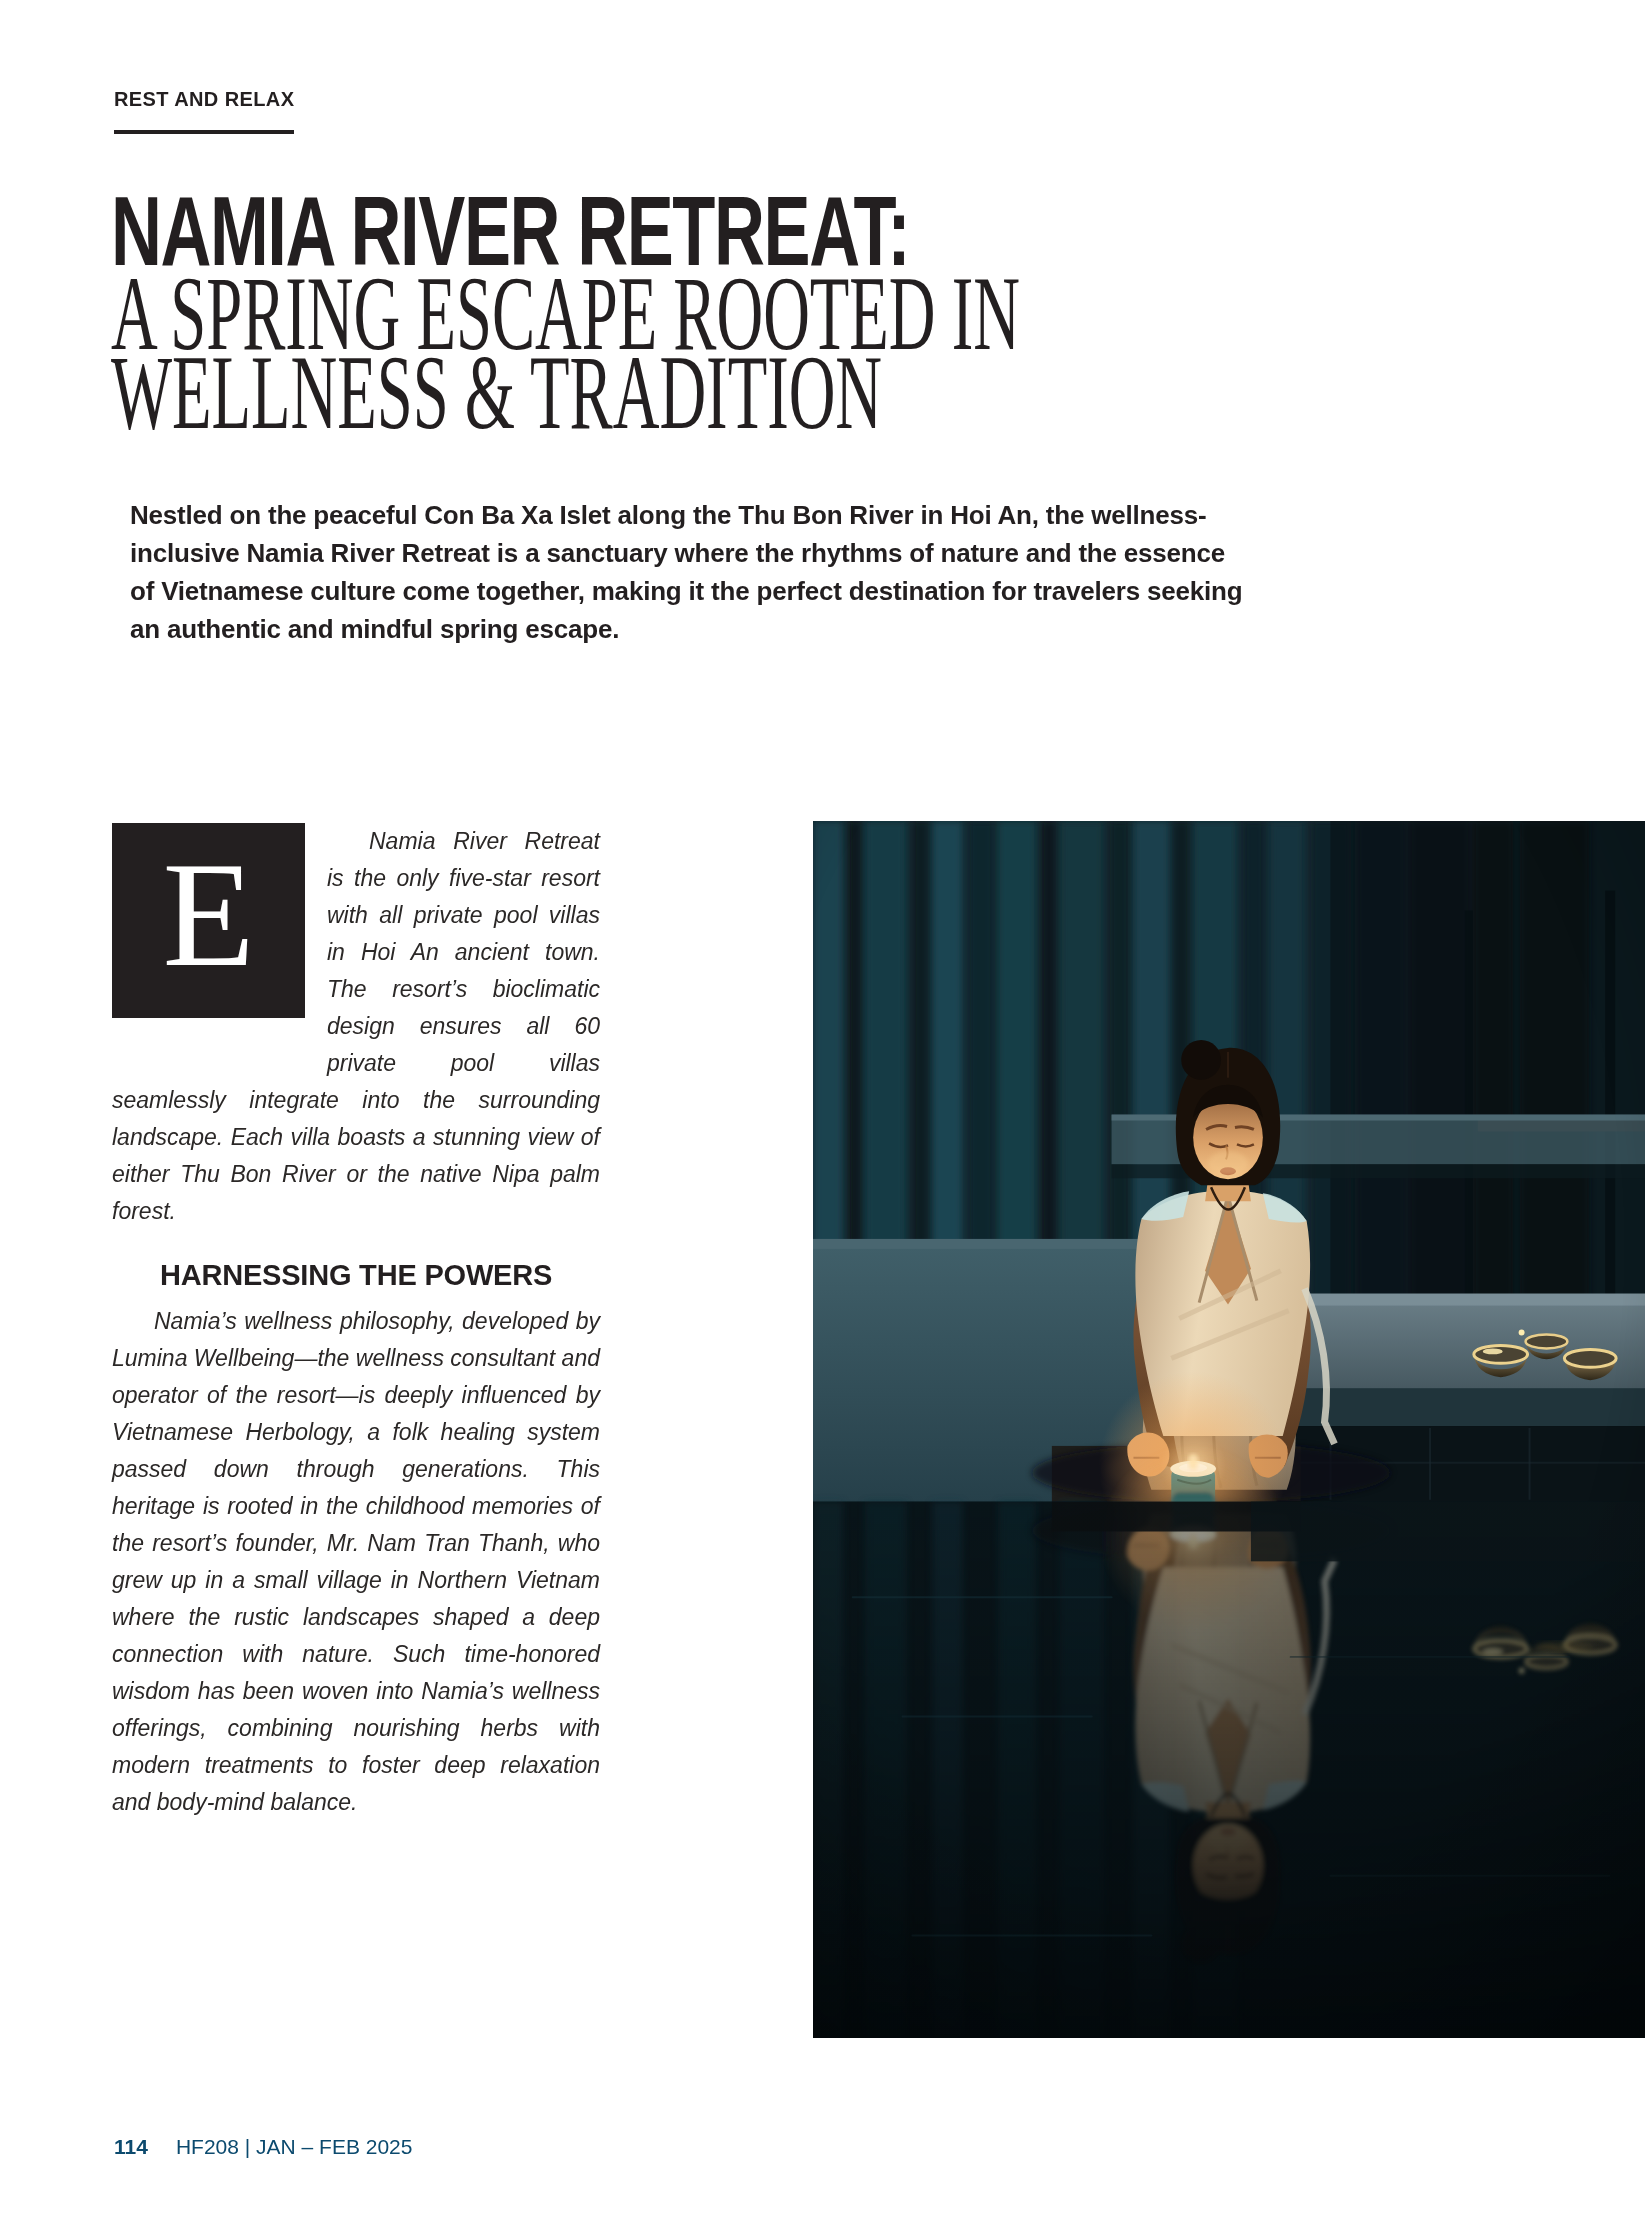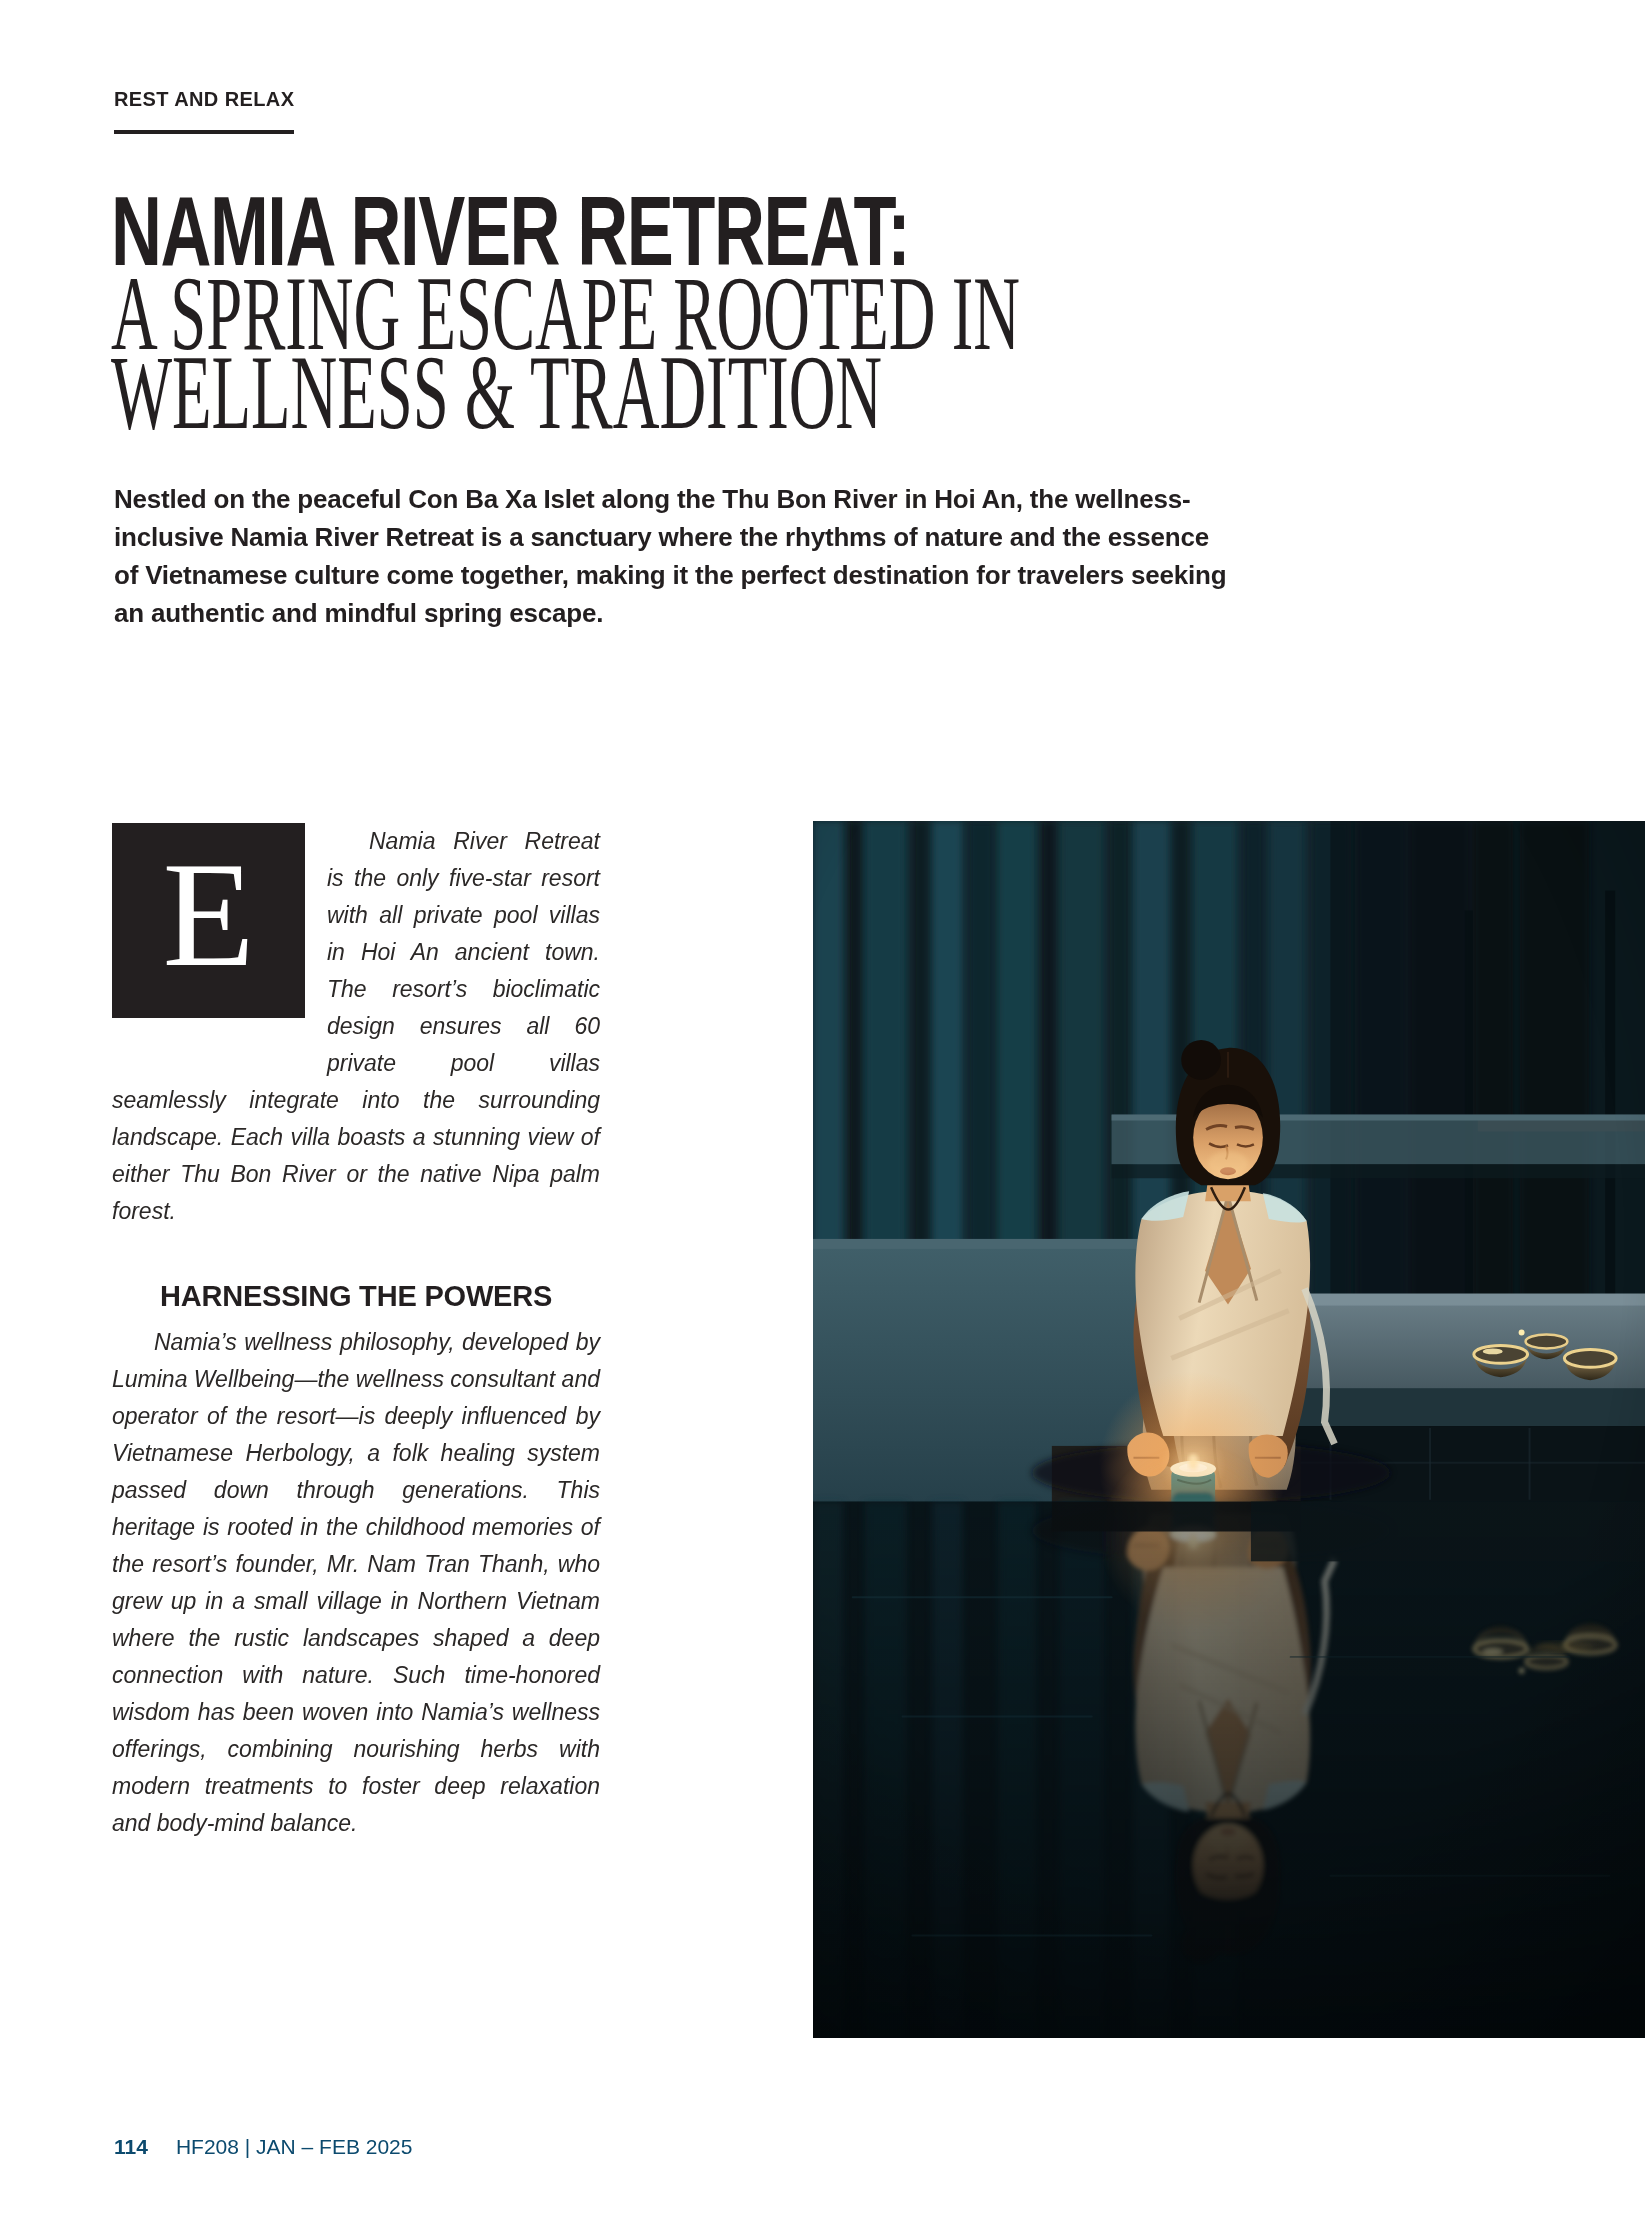--- a/index.html
+++ b/index.html
@@ -32,21 +32,21 @@
     font-family:"Liberation Serif", serif;
     font-weight:normal; font-size:106px; letter-spacing:0px;
     transform:scaleX(0.61);
   }
   .hl2 { top:261px; }
   .hl3 { top:340px; }
 
   .intro {
     position:absolute; left:114px; top:480px; width:1114px;
     font-size:26px; font-weight:bold; line-height:38px; letter-spacing:-0.2px;
-    margin:0;
+    margin:16px;
   }
 
   .column {
     position:absolute; left:112px; top:823px; width:488px;
     font-size:23px; line-height:37px; text-align:justify;
     color:#2b2827;
   }
   .dropcap-box {
     float:left; width:193px; height:195px; background:#231f20;
     margin:0 22px 52px 0;
@@ -56,21 +56,21 @@
     font-family:"Liberation Serif", serif;
     font-size:151px; line-height:1; color:#ffffff;
     transform:translateY(-6px);
   }
   .sec-head {
     margin:0; font-weight:bold; font-size:29px; line-height:44px;
     text-align:center; color:#231f20; letter-spacing:-0.2px;
   }
   .sec-head .line { display:block; }
   .sec-head.first { padding-top:10px; margin-bottom:6px; }
-  .sec-head.gap { margin-top:44px; margin-bottom:6px; }
+  .sec-head.gap { margin-top:23px; margin-bottom:6px; }
   p.body { margin:0; text-indent:42px;font-style:italic; }
 
   .photo {
     position:absolute; left:813px; top:821px; width:833px; height:1217px;
     margin:0; background:#0d1d23; overflow:hidden;
   }
   .photo svg { display:block; width:100%; height:100%; }
 
   .footer {
     position:absolute; left:114px; top:2135px;

